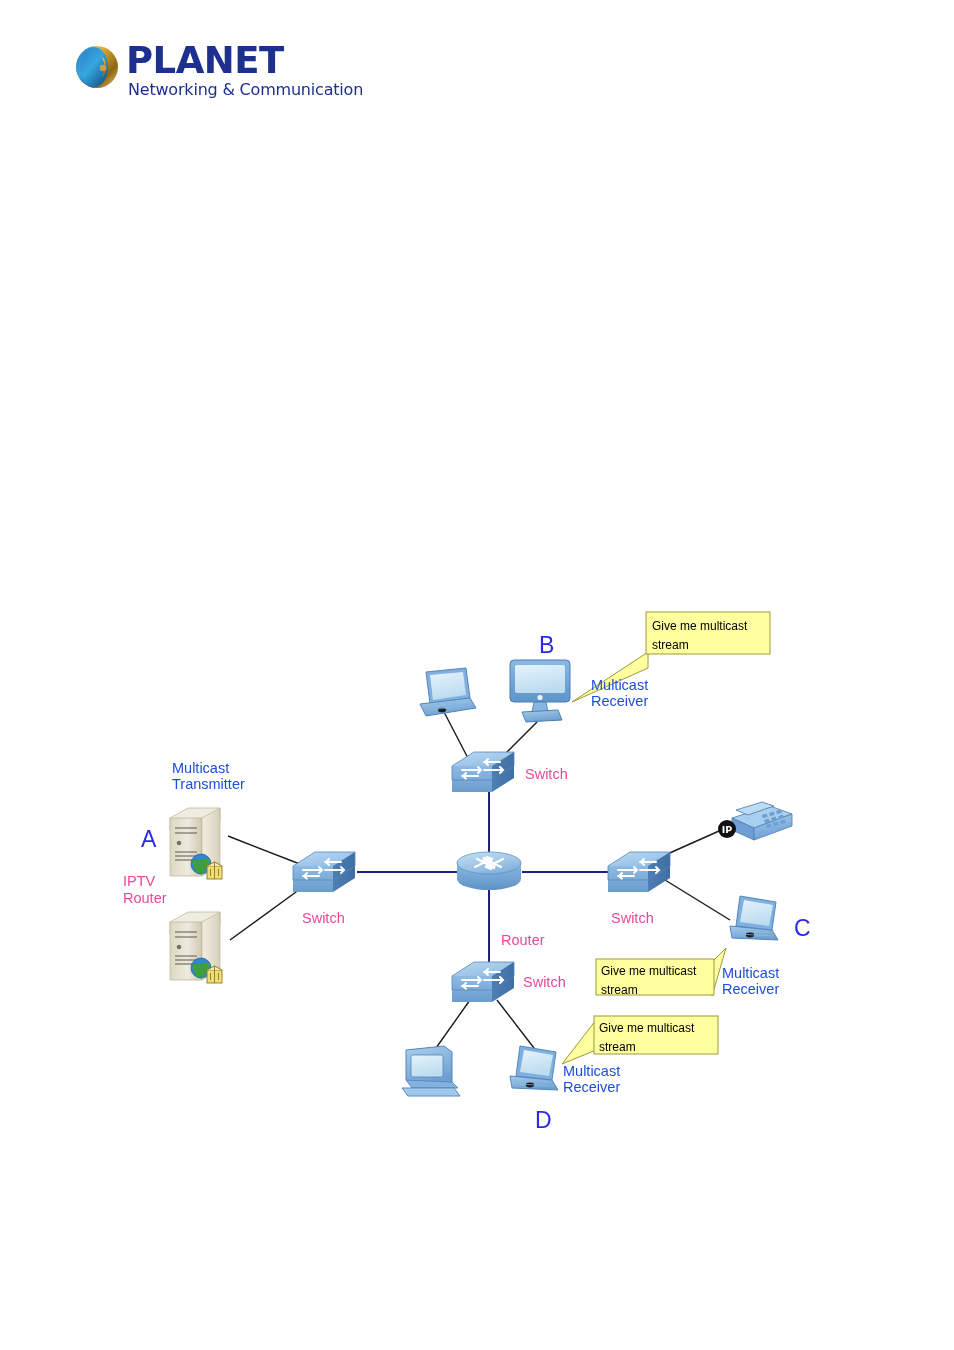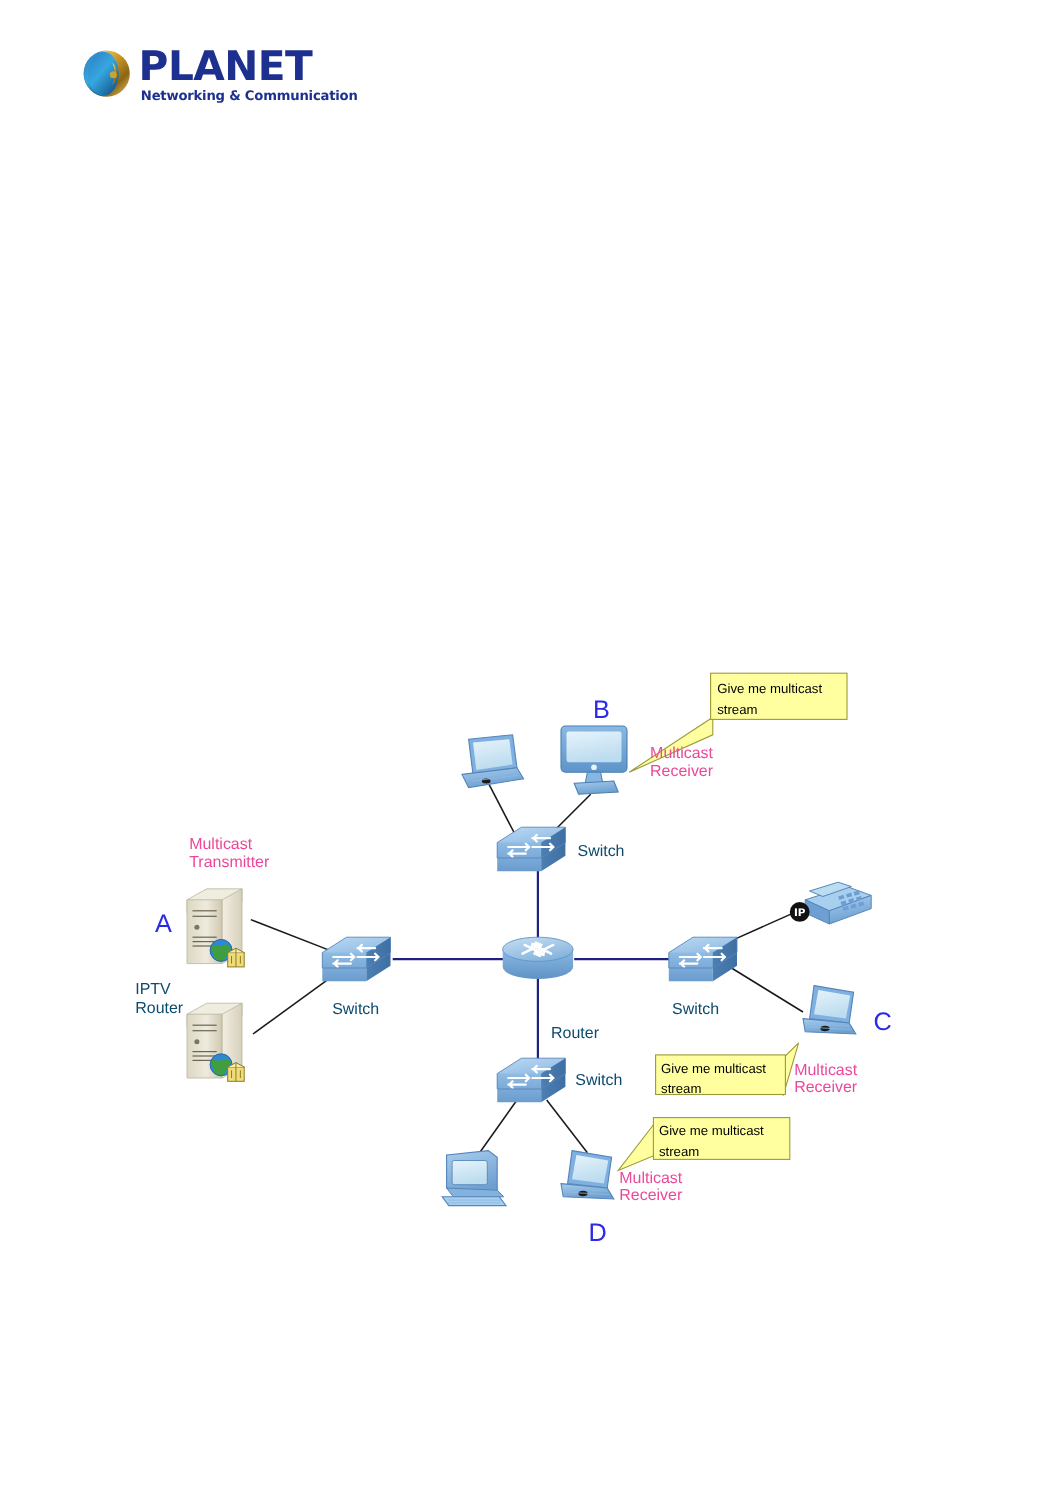--- a/index.html
+++ b/index.html
@@ -48,22 +48,22 @@
     letter-spacing: -0.5px;
     color: #1d2f8f;
     line-height: 38px;
     white-space: nowrap;
   }
   .brand-tagline {
     position: absolute;
     left: 2px;
     top: 38px;
     font-family: "DejaVu Sans", sans-serif;
-    font-size: 12px;
-    font-weight: bold;
+    font-size: 16px;
+    font-weight: normal;
     color: #1d2f8f;
     letter-spacing: -0.2px;
     white-space: nowrap;
   }
 
   
   #topology-diagram {
     position: absolute;
     left: 0;
     top: 0;
@@ -77,25 +77,25 @@
   }
 
   
   .diagram-label {
     position: absolute;
     white-space: nowrap;
     font-family: "Liberation Sans", sans-serif;
   }
   .label-device {
     font-size: 14.5px;
-    color: #0c4a6e;
+    color: #ec4899;
   }
   .label-role {
     font-size: 14.5px;
-    color: #ec4899;
+    color: #1d4ed8;
     line-height: 16px;
   }
   .label-node {
     font-size: 23px;
     color: #2a2ae8;
     font-family: "Liberation Sans", sans-serif;
   }
   .callout-text {
     position: absolute;
     font-size: 12px;
@@ -420,21 +420,21 @@
     </g>
   </svg>
 
   <div class="diagram-label label-role" style="left:172px; top:760px;">
     <span>Multicast</span><br>
     <span>Transmitter</span>
   </div>
 
   <div class="diagram-label label-node" style="left:141px; top:826px;">A</div>
 
-  <div class="diagram-label label-device" style="left:123px; top:892px; line-height:17px;">
+  <div class="diagram-label label-device" style="left:123px; top:873px; line-height:17px;">
     <span>IPTV</span><br>
     <span>Router</span>
   </div>
 
   <div class="diagram-label label-device" style="left:302px; top:910px;">Switch</div>
   <div class="diagram-label label-device" style="left:525px; top:766px;">Switch</div>
   <div class="diagram-label label-device" style="left:611px; top:910px;">Switch</div>
   <div class="diagram-label label-device" style="left:523px; top:974px;">Switch</div>
 
   <div class="diagram-label label-device" style="left:501px; top:895px;margin-top:37px;">Router</div>

